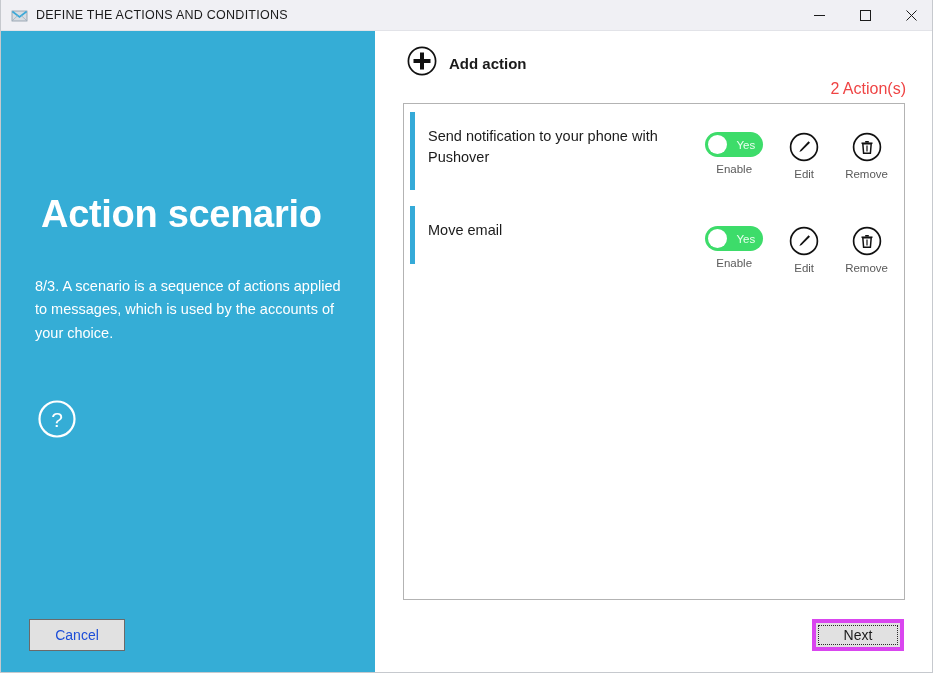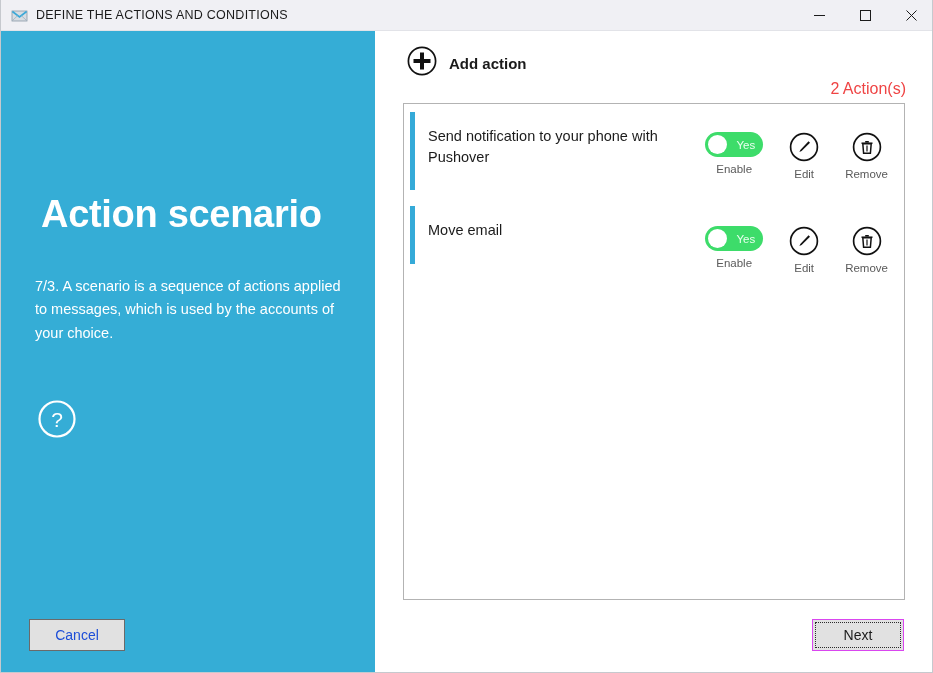--- a/index.html
+++ b/index.html
@@ -254,21 +254,21 @@
     height: 30px;
   }
 
   .next-button {
     position: absolute;
     left: 437px;
     top: 588px;
     width: 92px;
     height: 32px;
     background: #e1e1e1;
-    border: 1px solid #d946ef;
+    border: 4px solid #d946ef;
     color: #1b1b1b;
     font-size: 14px;
     font-family: "Liberation Sans", sans-serif;
     cursor: pointer;
     position: absolute;
   }
   .next-inner {
     position: absolute;
     left: 2px; top: 2px; right: 2px; bottom: 2px;
     border: 1px dotted #2b2b2b;
@@ -307,21 +307,21 @@
         <svg width="11" height="11" viewBox="0 0 11 11">
             <line x1="0.5" y1="0.5" x2="10.5" y2="10.5" stroke="currentColor" stroke-width="1"></line>
             <line x1="10.5" y1="0.5" x2="0.5" y2="10.5" stroke="currentColor" stroke-width="1"></line>
           </svg>
       </div>
     </div>
   </div>
 
   <div class="left-panel">
     <div class="panel-title">Action scenario</div>
-    <div class="panel-desc">7/3. A scenario is a sequence of actions applied to messages, which is used by the accounts of your choice.</div>
+    <div class="panel-desc">8/3. A scenario is a sequence of actions applied to messages, which is used by the accounts of your choice.</div>
 
     <div class="help-icon">
       <svg width="40" height="40" viewBox="0 0 40 40">
         <circle cx="20" cy="20" r="17.5" fill="none" stroke="#ffffff" stroke-width="2.2"></circle>
         <text x="20" y="28" text-anchor="middle" font-family="Liberation Sans, sans-serif" font-size="21" fill="#ffffff">?</text>
       </svg>
     </div>
 
     <button class="cancel-button">Cancel</button>
   </div>

